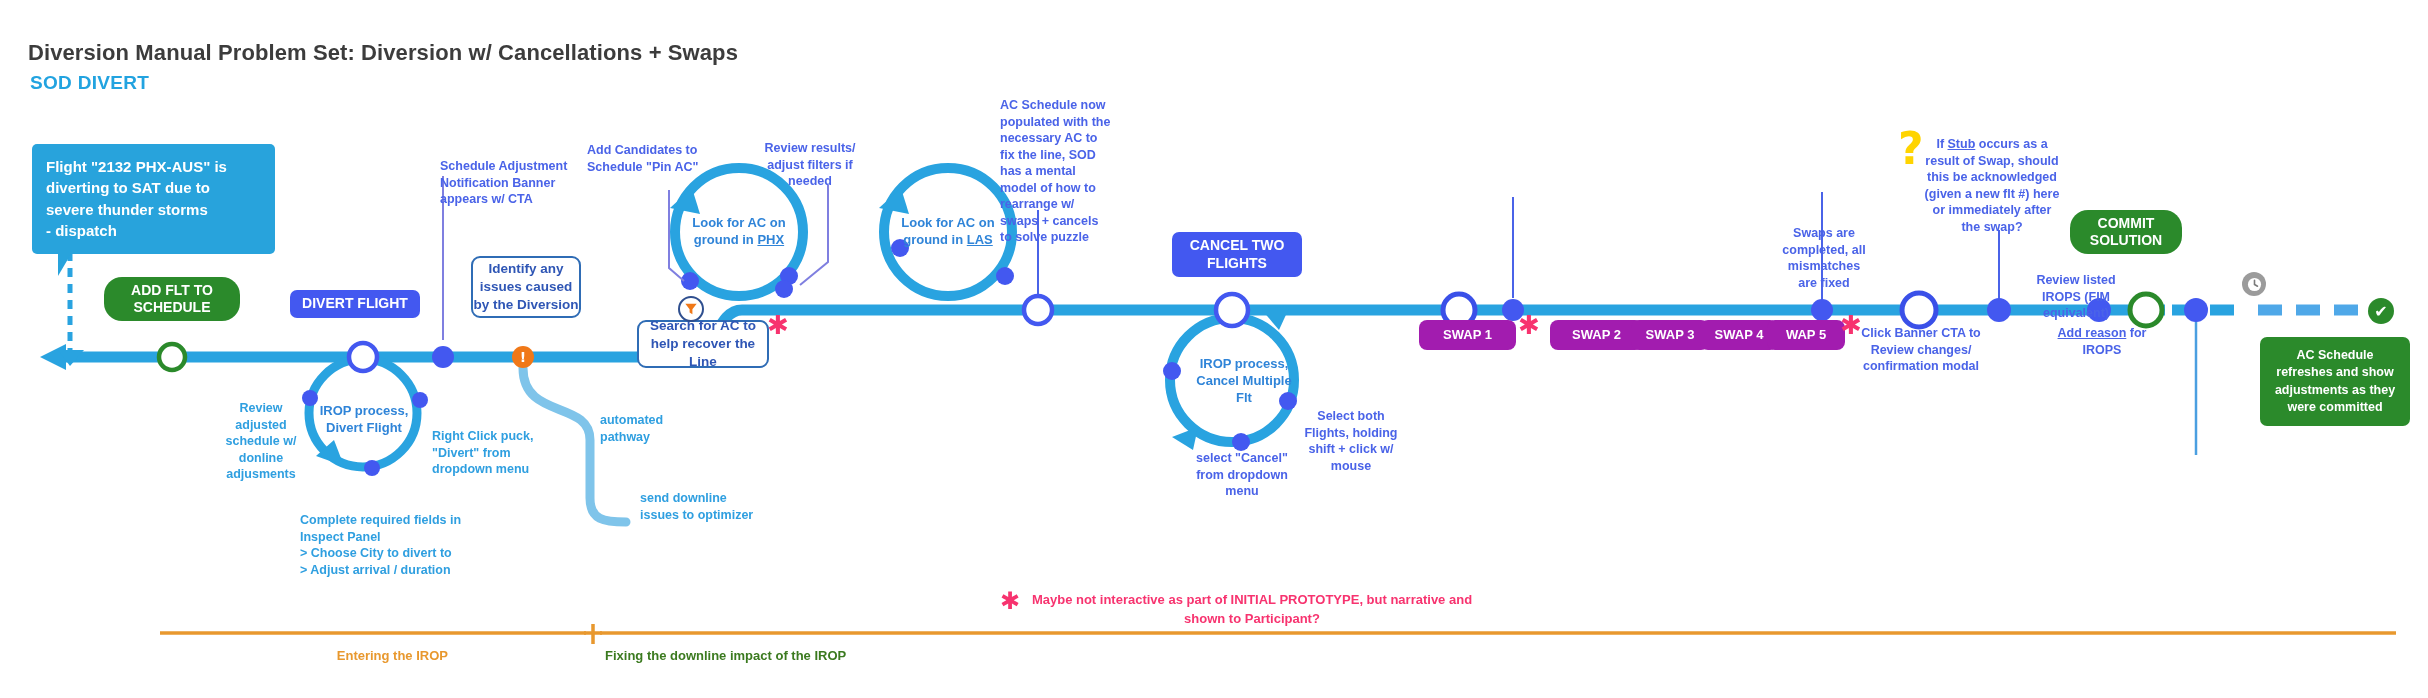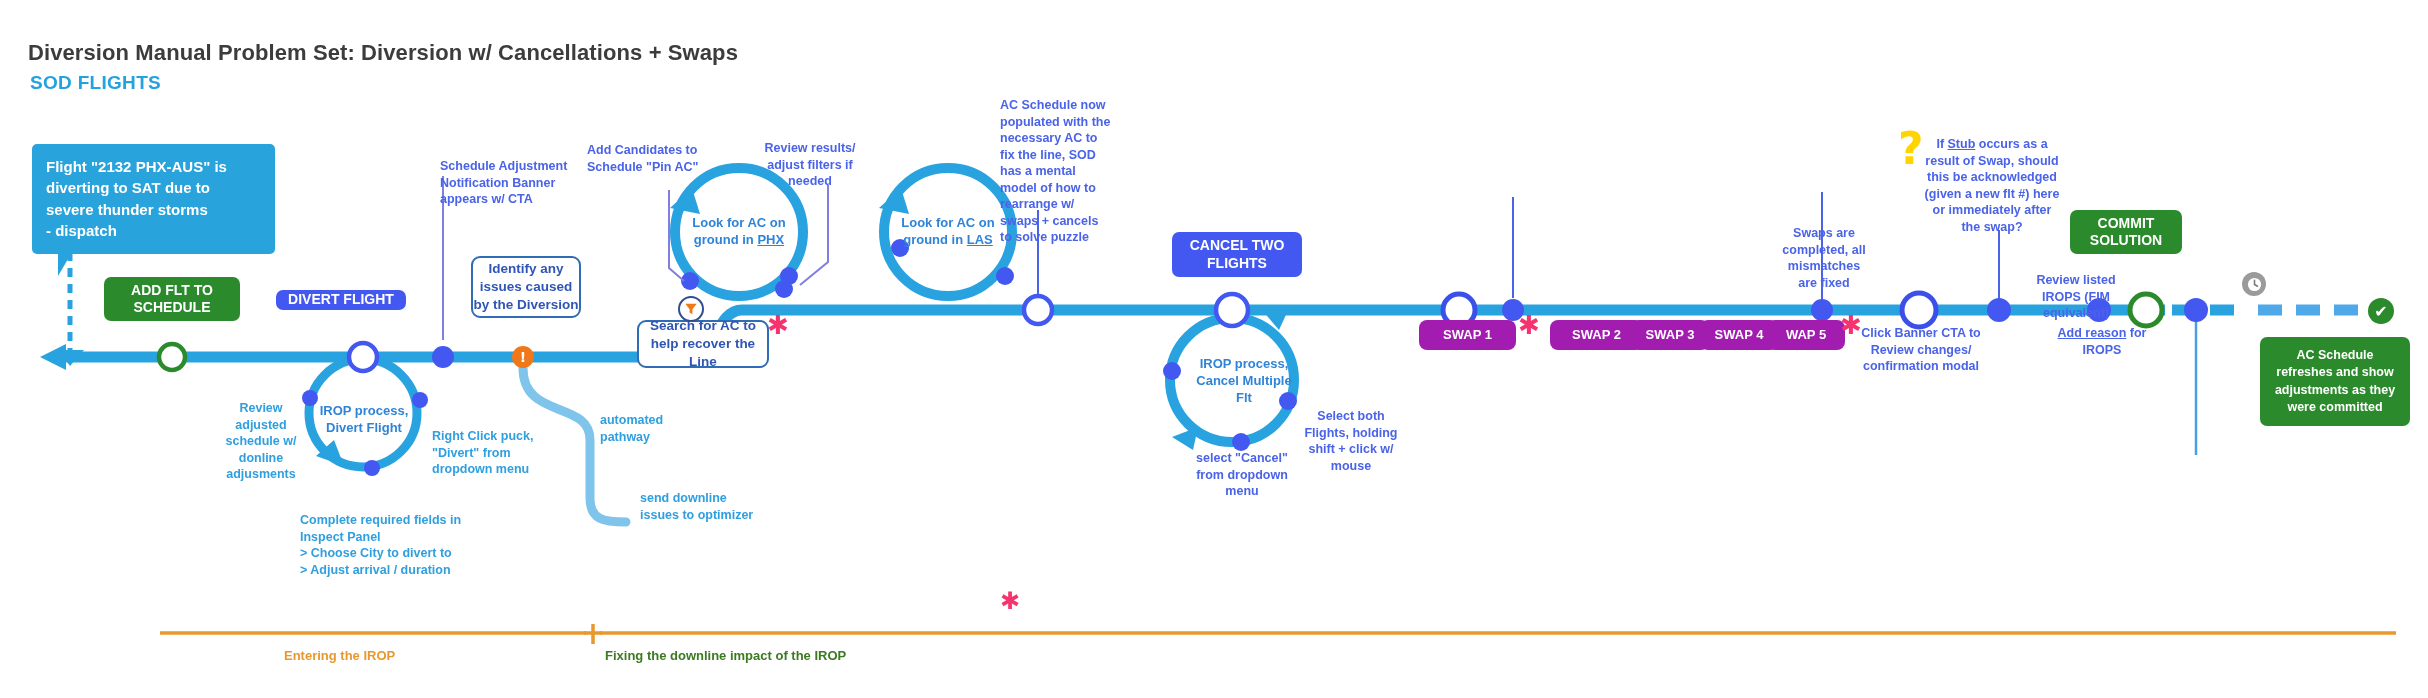--- a/index.html
+++ b/index.html
@@ -54,21 +54,21 @@
 
   
   .btn {
     display: flex; align-items: center; justify-content: center;
     text-align: center;
     font-weight: bold;
     color: #ffffff;
     border-radius: 7px;
     line-height: 1.25;
   }
-  .btn-green { background: #2b8a2b; font-size: 14px; }
+  .btn-green { background: #2b8a2b; font-size: 14px; border-radius: 18px; }
   .btn-blue  { background: #4358f0; font-size: 14px; }
   .btn-blue-sm { background:#a21caf; font-size:13px; border-radius:8px; }
 
   
   .nodebox {
     display: flex; align-items: center; justify-content: center;
     text-align: center;
     border: 2px solid #2f6cb5;
     border-radius: 9px;
     background: #ffffff;
@@ -170,21 +170,21 @@
     color:#fff; font-size:16px; font-weight:bold;
     font-family: "DejaVu Sans", sans-serif;
   }
 </style>
 </head>
 <body>
 
 <div id="canvas">
 
   <div class="abs" id="title">Diversion Manual Problem Set: Diversion w/ Cancellations + Swaps</div>
-  <div class="abs" id="subtitle">SOD FLIGHTS</div>
+  <div class="abs" id="subtitle">SOD DIVERT</div>
 
   <svg id="wires" viewBox="0 0 2428 698" xmlns="http://www.w3.org/2000/svg">
     <defs>
       <marker id="arrowCy" markerWidth="7" markerHeight="7" refX="5" refY="3.2" orient="auto" markerUnits="strokeWidth">
         <path d="M0,0 L6.5,3.2 L0,6.4 Z" fill="#29a3e0"></path>
       </marker>
     </defs>
 
     <path d="M60,357 L690,357" stroke="#29a3e0" stroke-width="11" fill="none"></path>
     <path d="M690,357 C716,357 716,310 742,310 L1040,310" stroke="#29a3e0" stroke-width="11" fill="none"></path>
@@ -269,21 +269,21 @@
   </svg>
 
   <div class="abs" style="left:32px; top:144px; width:243px;">
     <div class="callout" style="white-space:pre-line;">Flight "2132 PHX-AUS" is diverting to SAT due to severe thunder storms
 - dispatch</div>
     <div class="callout-tail" style="margin-left:26px;"></div>
   </div>
 
   <div class="abs btn btn-green" style="left:104px; top:277px; width:136px; height:44px;">ADD FLT TO SCHEDULE</div>
 
-  <div class="abs btn btn-blue" style="left:276px; top:290px; width:130px; height:20px;">DIVERT FLIGHT</div>
+  <div class="abs btn btn-blue" style="left:290px; top:290px; width:130px; height:28px;">DIVERT FLIGHT</div>
 
   <div class="abs btn btn-blue" style="left:1172px; top:232px; width:130px; height:45px;">CANCEL TWO FLIGHTS</div>
 
   <div class="abs btn btn-green" style="left:2070px; top:210px; width:112px; height:44px;">COMMIT SOLUTION</div>
 
   <div class="abs btn btn-blue-sm" style="left:1419px; top:320px; width:97px; height:30px;">SWAP 1</div>
   <div class="abs btn btn-blue-sm" style="left:1550px; top:320px; width:93px; height:30px;">SWAP 2</div>
   <div class="abs btn btn-blue-sm" style="left:1631px; top:320px; width:78px; height:30px;">SWAP 3</div>
   <div class="abs btn btn-blue-sm" style="left:1700px; top:320px; width:78px; height:30px;">SWAP 4</div>
   <div class="abs btn btn-blue-sm" style="left:1767px; top:320px; width:78px; height:30px;">WAP 5</div>
@@ -364,17 +364,18 @@
   <div class="abs note note-center" style="left:2017px; top:272px; width:118px; white-space:pre-line;">Review listed IROPS (FIM equivalent)</div>
 
   <div class="abs note note-center" style="left:2050px; top:325px; width:104px;">
     <span class="u">Add reason</span><span> for IROPS</span>
   </div>
 
 
   <div class="abs greenbox" style="left:2260px; top:337px; width:150px;">AC Schedule refreshes and show adjustments as they were committed</div>
 
   <div class="abs" style="left:1000px; top:587px; width:20px;" id="footnote-star">✱</div>
-
-  <div class="abs legend-label legend-orange" style="left:284px; top:648px; width:180px; text-align:left;">Entering the IROP</div>
+  <div class="abs" id="footnote" style="left:1022px; top:591px; width:460px;">Maybe not interactive as part of  INITIAL PROTOTYPE, but narrative and shown to Participant?</div>
+
+  <div class="abs legend-label legend-orange" style="left:268px; top:648px; width:180px; text-align:right;">Entering the IROP</div>
   <div class="abs legend-label legend-green" style="left:605px; top:648px; width:330px; text-align:left;">Fixing the downline impact of the IROP</div>
 
 </div>
 
 </body></html>

